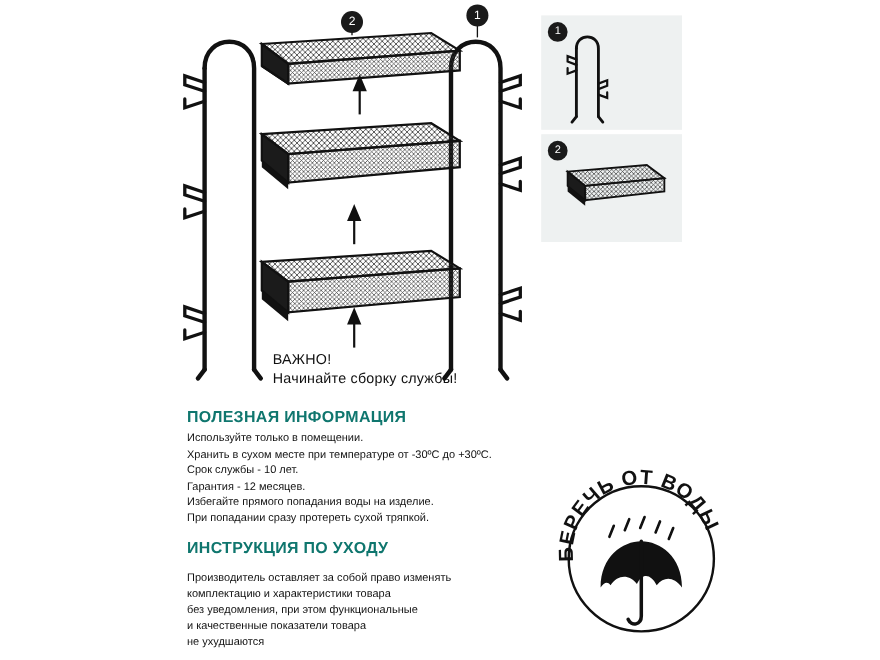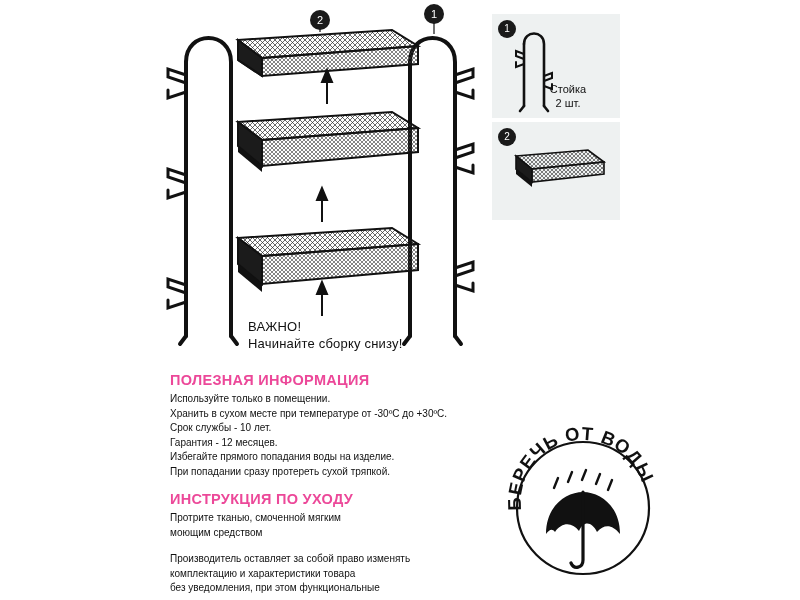--- a/index.html
+++ b/index.html
@@ -102,21 +102,21 @@
     position: absolute;
     left: 170px;
     top: 372px;
     width: 360px;
   }
   .info h3 {
     margin: 0 0 4px 0;
     font-size: 14.5px;
     font-weight: bold;
     letter-spacing: .3px;
-    color: #ec4899;
+    color: #0f766e;
   }
   .info .block { margin-bottom: 12px; }
   .info p {
     margin: 0;
     font-size: 10px;
     line-height: 14.5px;
     color: #111;
   }
 
   
@@ -208,43 +208,39 @@
         <path d="M434 20 L434 34"></path>
         <path d="M320 22 L320 32"></path>
       </g>
     </svg>
 
     <div class="callout" id="callout-1">1</div>
     <div class="callout" id="callout-2">2</div>
 
     <div class="important-text">
       <div>ВАЖНО!</div>
-      <div>Начинайте сборку снизу!</div>
+      <div>Начинайте сборку службы!</div>
     </div>
   </div>
 
   <div class="legend-panel" id="panel-1">
     <div class="panel-num">1</div>
     <div class="panel-art">
       <svg width="128" height="104" viewBox="0 0 128 104" xmlns="http://www.w3.org/2000/svg">
         <g stroke="#111" stroke-width="2.6" fill="none" stroke-linecap="round">
           <path d="M32 30 C32 16 52 16 52 30 L52 92"></path>
           <path d="M32 30 L32 92"></path>
           <path d="M32 40 l-8 -3 l0 5 l8 3" stroke-width="2"></path>
           <path d="M32 50 l-8 3 l0 -5" stroke-width="2"></path>
           <path d="M52 62 l8 -3 l0 5 l-8 3" stroke-width="2"></path>
           <path d="M52 72 l8 3 l0 -5" stroke-width="2"></path>
           <path d="M32 92 l-4 5 M52 92 l4 5"></path>
         </g>
       </svg>
     </div>
-    <div class="panel-caption">
-      <div>Стойка</div>
-      <div>2 шт.</div>
-    </div>
   </div>
 
   <div class="legend-panel" id="panel-2">
     <div class="panel-num">2</div>
     <div class="panel-art">
       <svg width="128" height="98" viewBox="0 0 128 98" xmlns="http://www.w3.org/2000/svg">
         <defs>
           <pattern id="mesh3" width="4" height="4" patternUnits="userSpaceOnUse">
             <path d="M0 0 L4 4 M4 0 L0 4" stroke="#2b2b2b" stroke-width="0.6" fill="none"></path>
           </pattern>
@@ -262,22 +258,20 @@
       <h3>ПОЛЕЗНАЯ ИНФОРМАЦИЯ</h3>
       <p style="white-space: pre-line;">Используйте только в помещении.
 Хранить в сухом месте при температуре от -30ºC до +30ºC.
 Срок службы - 10 лет.
 Гарантия - 12 месяцев.
 Избегайте прямого попадания воды на изделие.
 При попадании сразу протереть сухой тряпкой.</p>
     </div>
     <div class="block">
       <h3>ИНСТРУКЦИЯ ПО УХОДУ</h3>
-      <p style="white-space: pre-line;">Протрите тканью, смоченной мягким
-моющим средством</p>
     </div>
     <div class="block">
       <p style="white-space: pre-line;">Производитель оставляет за собой право изменять
 комплектацию и характеристики товара
 без уведомления, при этом функциональные
 и качественные показатели товара
 не ухудшаются</p>
     </div>
   </div>
 

